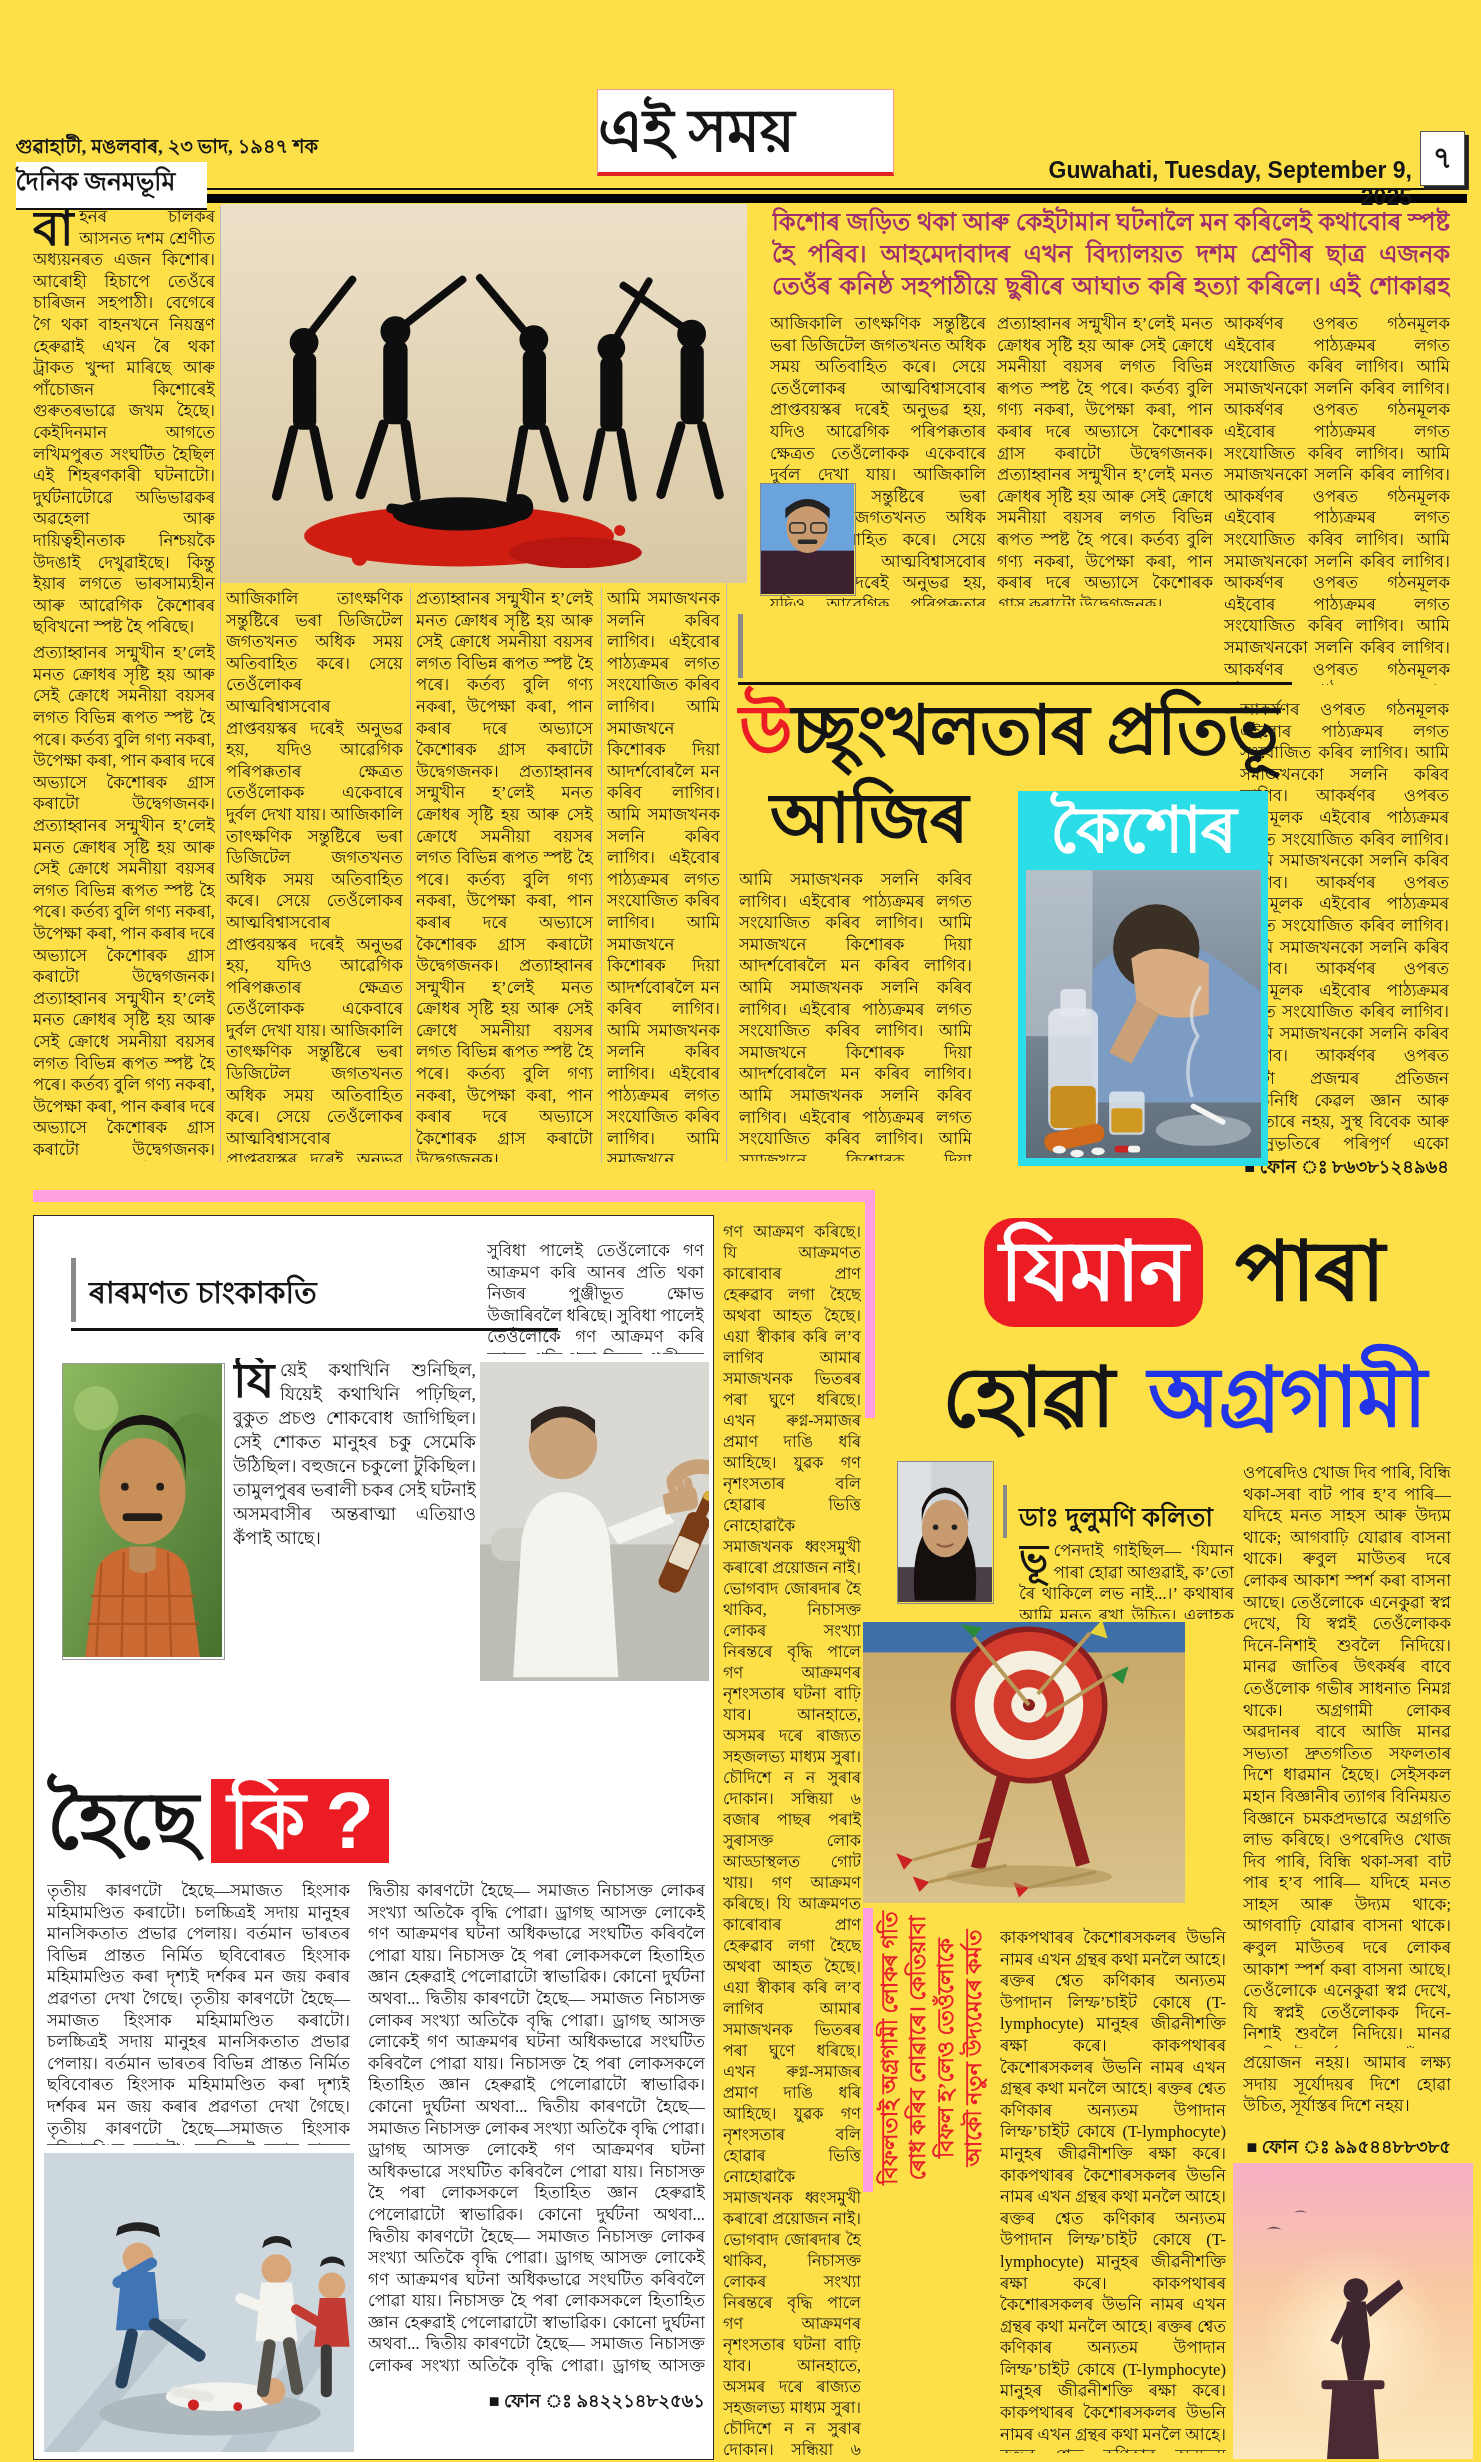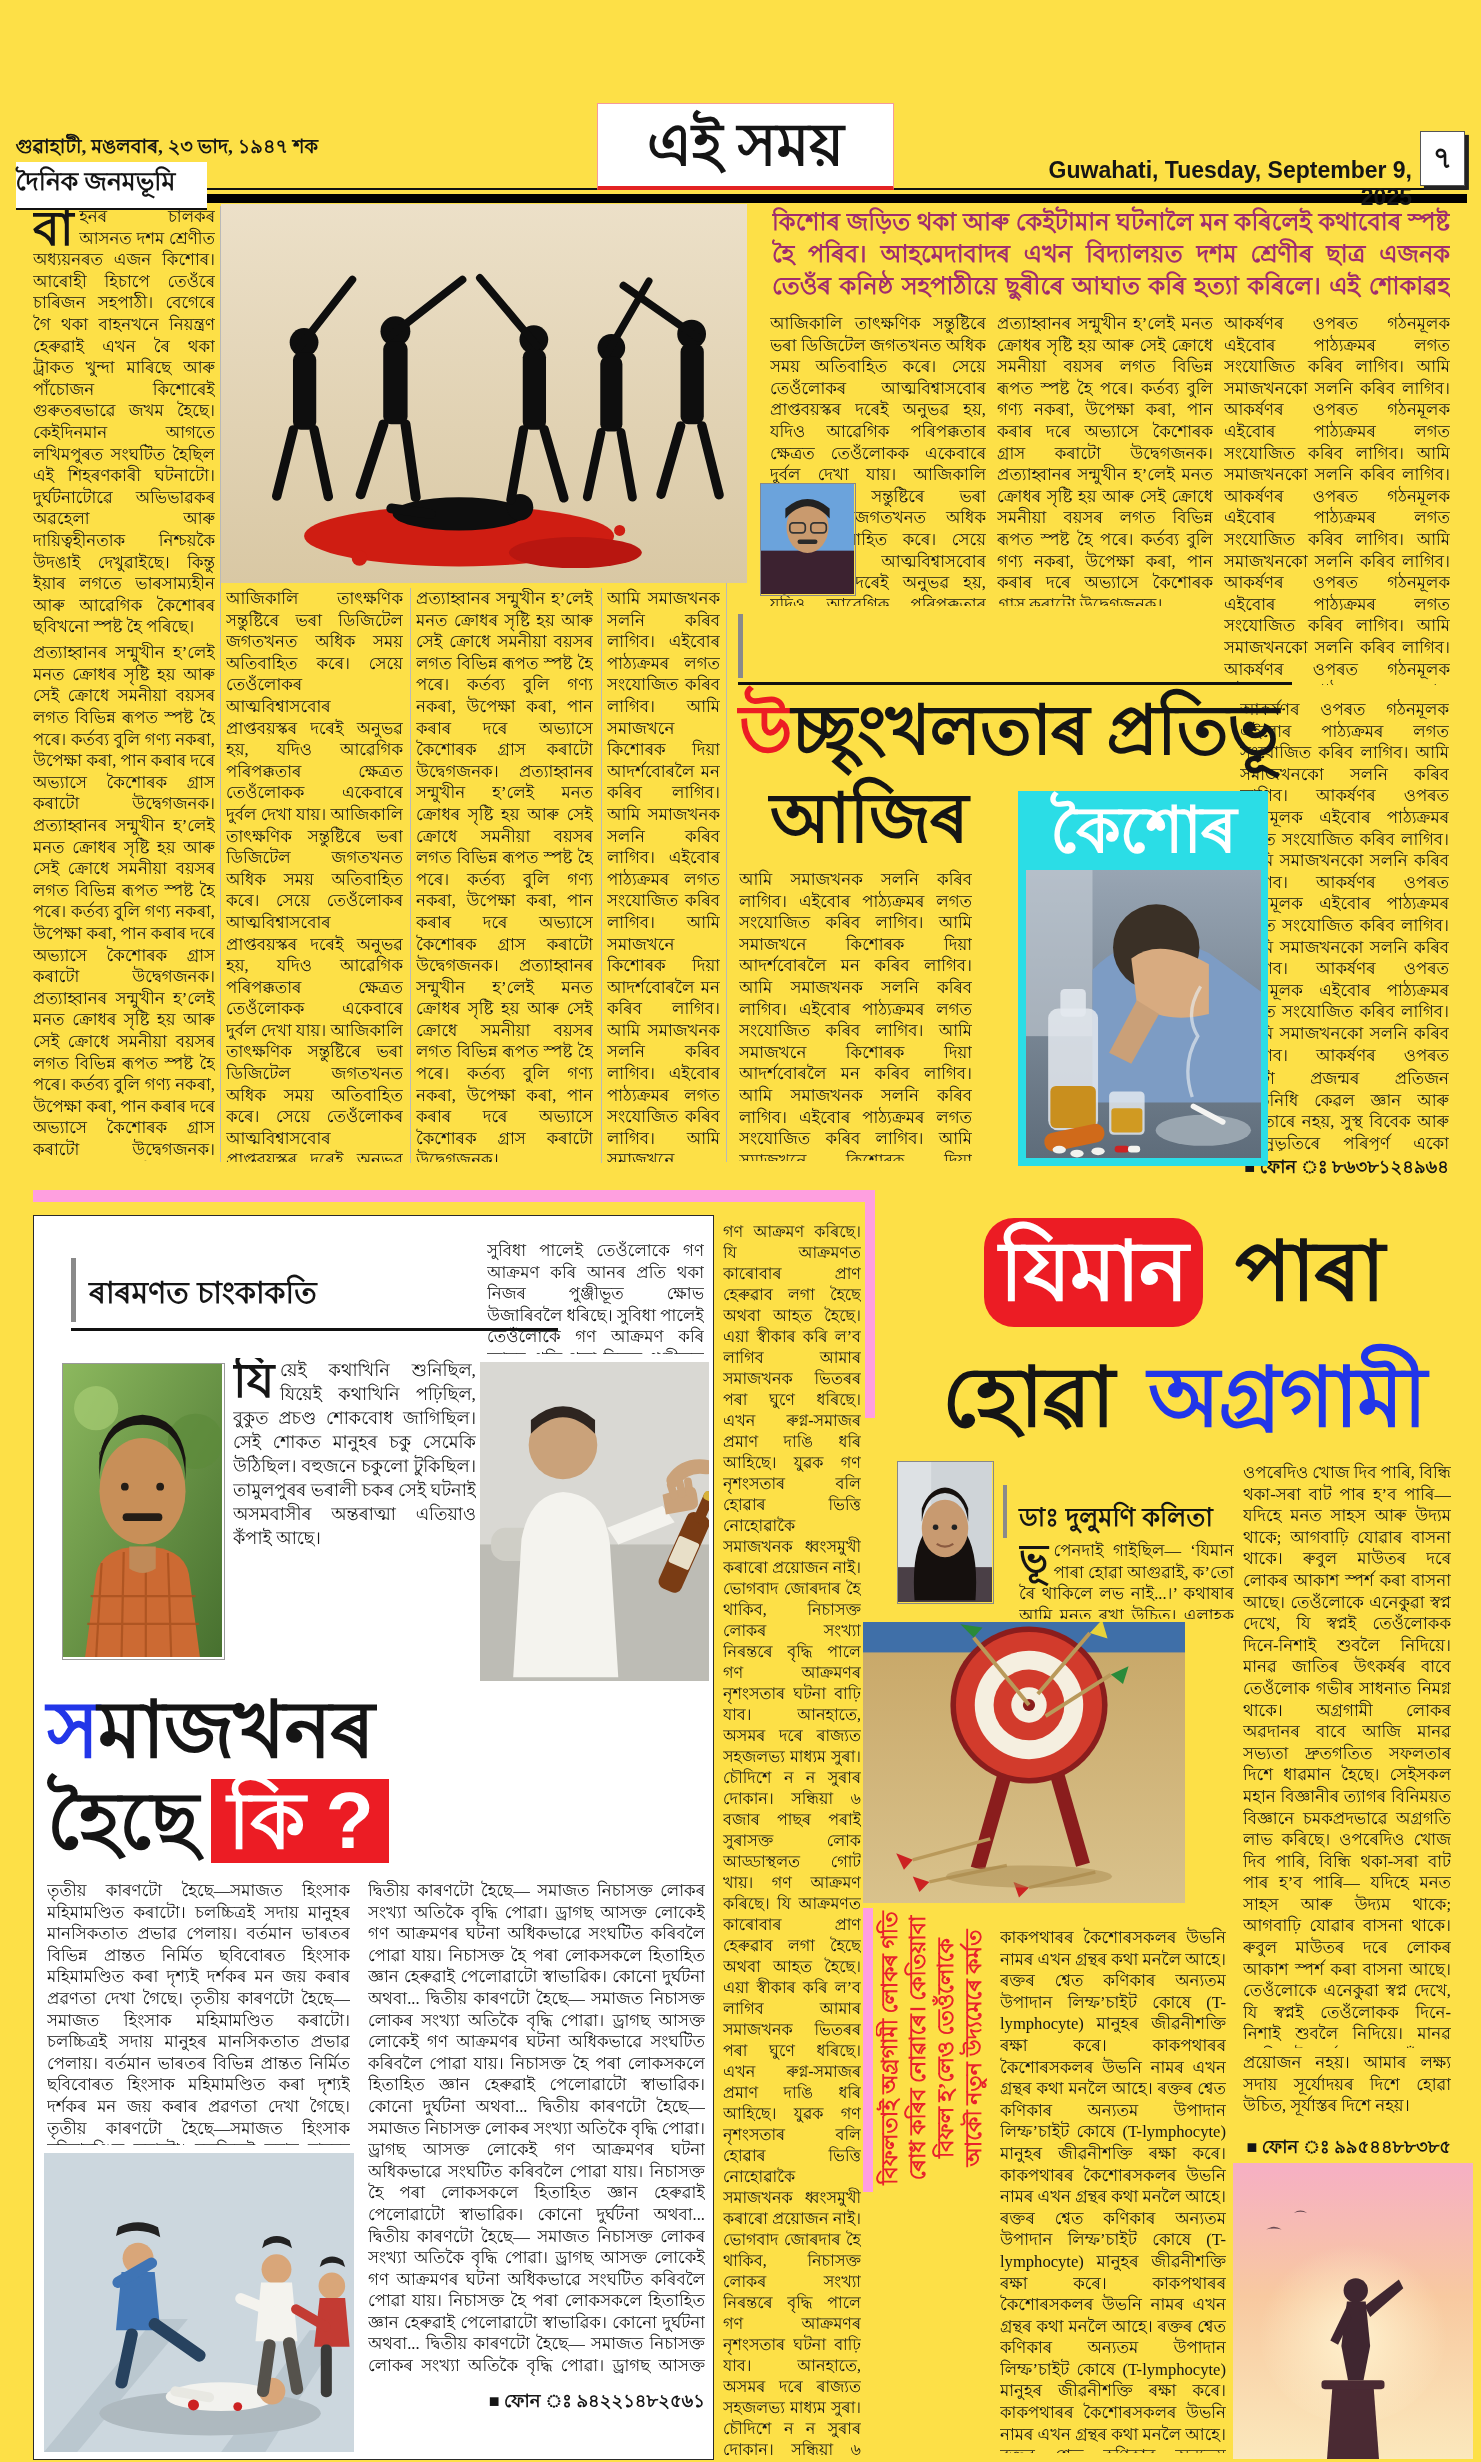--- a/index.html
+++ b/index.html
@@ -17,21 +17,21 @@
 </style>
 </head>
 <body>
 
 <div id="page">
 
   <div class="abs" style="left:15.5px;top:132px;width:343px;font-size:19.4px;font-weight:bold;">গুৱাহাটী, মঙলবাৰ, ২৩ ভাদ, ১৯৪৭ শক</div>
   <div class="abs" style="left:15.5px;top:188px;width:1451px;height:1.7px;background:#111;"></div>
   <div class="abs" style="left:15.5px;top:194px;width:1451px;height:8.9px;background:#000;"></div>
   <div class="abs" style="left:15.5px;top:162px;width:191px;font-size:25px;font-weight:bold;background:#fff;z-index:3;border-bottom:2.8px solid #111;padding-bottom:3.3px;">দৈনিক জনমভূমি</div>
-  <div class="abs" style="left:597px;top:103px;width:295px;height:82px;border:1.1px solid #f59a9a;border-bottom:4.4px solid #e32222;background:#fff;z-index:2;text-align:center;">
+  <div class="abs" style="left:597px;top:89px;width:295px;height:82px;border:1.1px solid #f59a9a;border-bottom:4.4px solid #e32222;background:#fff;z-index:2;text-align:left;">
     <span style="font-size:59px;font-weight:bold;line-height:82px;">এই সময়</span>
   </div>
   <div class="abs" style="left:1024px;top:157px;width:388px;text-align:right;font-size:23px;font-weight:bold;font-family:'Liberation Sans','DejaVu Sans',sans-serif;">Guwahati, Tuesday, September 9, 2025</div>
   <div class="abs" style="left:1420px;top:131px;width:43px;height:53px;border:1.7px solid #555;box-shadow:3.9px 3.9px 0 #222;background:#fff;z-index:3;text-align:center;">
     <span style="font-size:30px;font-weight:bold;line-height:51px;">৭</span>
   </div>
 
   <div class="abs vrule" style="left:220px;top:206px;height:956px;"></div>
   <div class="abs vrule" style="left:410px;top:588px;height:575px;"></div>
   <div class="abs vrule" style="left:601px;top:588px;height:575px;"></div>
@@ -239,23 +239,20 @@
       <g transform="rotate(24 380 300)">
         <rect x="366" y="270" width="44" height="150" rx="14" fill="#7a3c14"></rect>
         <rect x="378" y="226" width="20" height="60" rx="8" fill="#7a3c14"></rect>
         <rect x="378" y="226" width="20" height="16" rx="6" fill="#d8b23a"></rect>
         <rect x="368" y="320" width="40" height="52" rx="4" fill="#e8dfc8"></rect>
       </g>
       <path d="M410 190 q-40 -6 -60 24" stroke="#caa27a" stroke-width="26" fill="none" stroke-linecap="round"></path>
     </svg>
   </div>
 
-  <div class="abs hl" style="left:47px;top:1688px;width:659px;font-size:79px;line-height:84px;white-space:nowrap;">
-    <span style="color:#2236E8;">স</span><span>মাজখনৰ</span>
-  </div>
   <div class="abs hl" style="left:47px;top:1779px;width:659px;font-size:79px;line-height:84px;white-space:nowrap;">
     <span>হৈছে</span><span style="background:#EC1C24;color:#fff;padding:0 16.6px;margin-left:13.3px;display:inline-block;">কি ?</span>
   </div>
 
   <div class="abs t" style="left:47px;top:1880px;width:303px;height:265px;">তৃতীয় কাৰণটো হৈছে—সমাজত হিংসাক মহিমামণ্ডিত কৰাটো। চলচ্চিত্ৰই সদায় মানুহৰ মানসিকতাত প্ৰভাৱ পেলায়। বৰ্তমান ভাৰতৰ বিভিন্ন প্ৰান্তত নিৰ্মিত ছবিবোৰত হিংসাক মহিমামণ্ডিত কৰা দৃশ্যই দৰ্শকৰ মন জয় কৰাৰ প্ৰৱণতা দেখা গৈছে। তৃতীয় কাৰণটো হৈছে—সমাজত হিংসাক মহিমামণ্ডিত কৰাটো। চলচ্চিত্ৰই সদায় মানুহৰ মানসিকতাত প্ৰভাৱ পেলায়। বৰ্তমান ভাৰতৰ বিভিন্ন প্ৰান্তত নিৰ্মিত ছবিবোৰত হিংসাক মহিমামণ্ডিত কৰা দৃশ্যই দৰ্শকৰ মন জয় কৰাৰ প্ৰৱণতা দেখা গৈছে। তৃতীয় কাৰণটো হৈছে—সমাজত হিংসাক মহিমামণ্ডিত কৰাটো। চলচ্চিত্ৰই সদায় মানুহৰ মানসিকতাত প্ৰভাৱ পেলায়। বৰ্তমান ভাৰতৰ বিভিন্ন প্ৰান্তত নিৰ্মিত ছবিবোৰত হিংসাক মহিমামণ্ডিত কৰা দৃশ্যই দৰ্শকৰ মন জয় কৰাৰ প্ৰৱণতা দেখা গৈছে।</div>
   <div class="abs t" style="left:368px;top:1880px;width:337px;height:496px;">দ্বিতীয় কাৰণটো হৈছে— সমাজত নিচাসক্ত লোকৰ সংখ্যা অতিকৈ বৃদ্ধি পোৱা। ড্ৰাগছ আসক্ত লোকেই গণ আক্ৰমণৰ ঘটনা অধিকভাৱে সংঘটিত কৰিবলৈ পোৱা যায়। নিচাসক্ত হৈ পৰা লোকসকলে হিতাহিত জ্ঞান হেৰুৱাই পেলোৱাটো স্বাভাৱিক। কোনো দুৰ্ঘটনা অথবা... দ্বিতীয় কাৰণটো হৈছে— সমাজত নিচাসক্ত লোকৰ সংখ্যা অতিকৈ বৃদ্ধি পোৱা। ড্ৰাগছ আসক্ত লোকেই গণ আক্ৰমণৰ ঘটনা অধিকভাৱে সংঘটিত কৰিবলৈ পোৱা যায়। নিচাসক্ত হৈ পৰা লোকসকলে হিতাহিত জ্ঞান হেৰুৱাই পেলোৱাটো স্বাভাৱিক। কোনো দুৰ্ঘটনা অথবা... দ্বিতীয় কাৰণটো হৈছে— সমাজত নিচাসক্ত লোকৰ সংখ্যা অতিকৈ বৃদ্ধি পোৱা। ড্ৰাগছ আসক্ত লোকেই গণ আক্ৰমণৰ ঘটনা অধিকভাৱে সংঘটিত কৰিবলৈ পোৱা যায়। নিচাসক্ত হৈ পৰা লোকসকলে হিতাহিত জ্ঞান হেৰুৱাই পেলোৱাটো স্বাভাৱিক। কোনো দুৰ্ঘটনা অথবা... দ্বিতীয় কাৰণটো হৈছে— সমাজত নিচাসক্ত লোকৰ সংখ্যা অতিকৈ বৃদ্ধি পোৱা। ড্ৰাগছ আসক্ত লোকেই গণ আক্ৰমণৰ ঘটনা অধিকভাৱে সংঘটিত কৰিবলৈ পোৱা যায়। নিচাসক্ত হৈ পৰা লোকসকলে হিতাহিত জ্ঞান হেৰুৱাই পেলোৱাটো স্বাভাৱিক। কোনো দুৰ্ঘটনা অথবা... দ্বিতীয় কাৰণটো হৈছে— সমাজত নিচাসক্ত লোকৰ সংখ্যা অতিকৈ বৃদ্ধি পোৱা। ড্ৰাগছ আসক্ত লোকেই গণ আক্ৰমণৰ ঘটনা অধিকভাৱে সংঘটিত কৰিবলৈ পোৱা যায়। নিচাসক্ত হৈ পৰা লোকসকলে হিতাহিত জ্ঞান হেৰুৱাই পেলোৱাটো স্বাভাৱিক। কোনো দুৰ্ঘটনা অথবা...</div>
   <div class="abs phone" style="left:368px;top:2387px;width:337px;">
     <span>■</span> <span>ফোন ঃ ৯৪২২১৪৮২৫৬১</span>
   </div>
 

